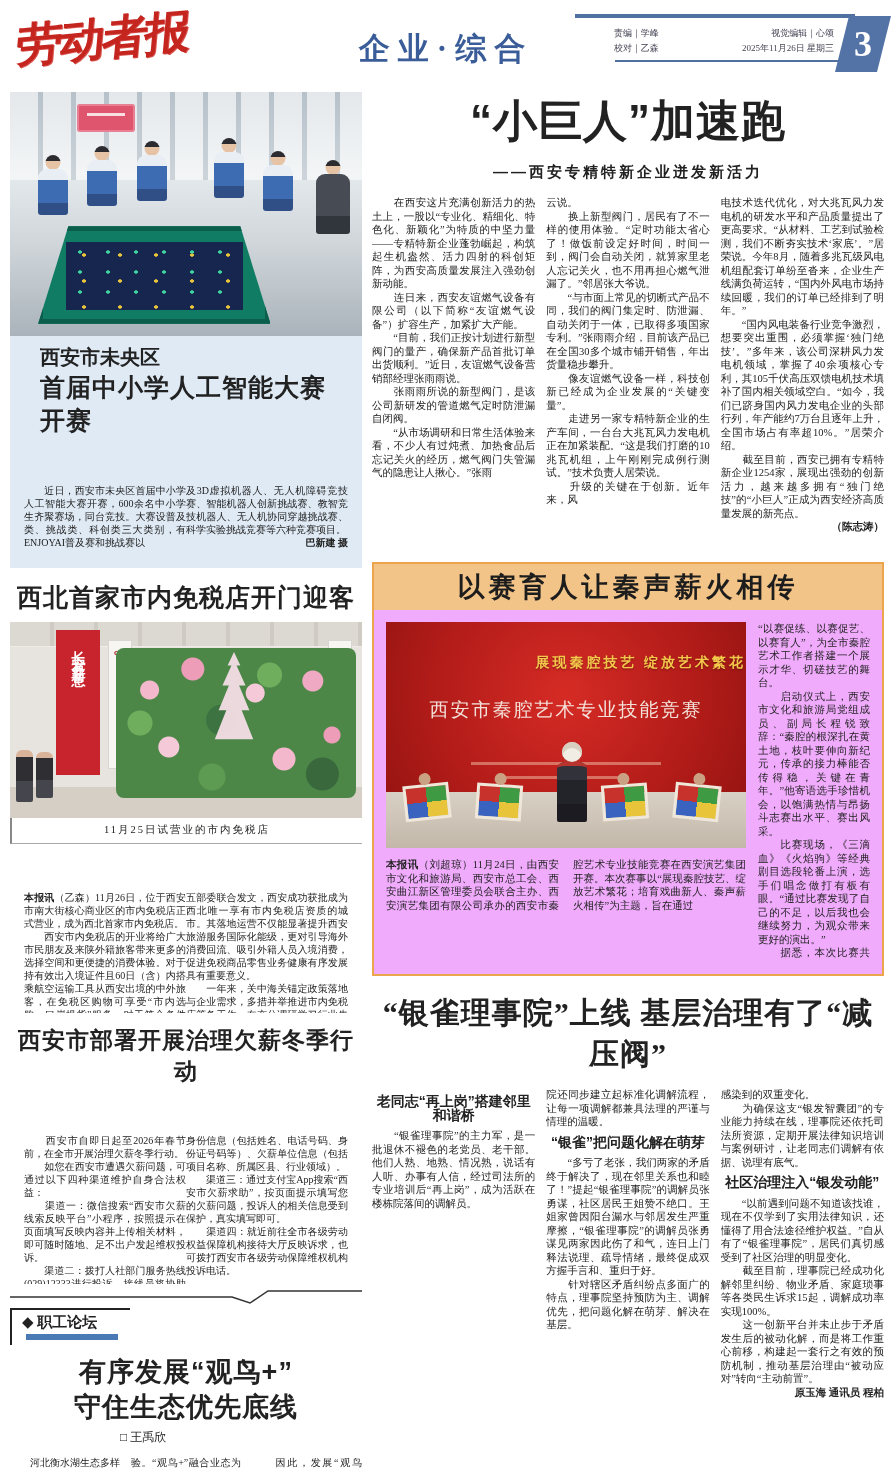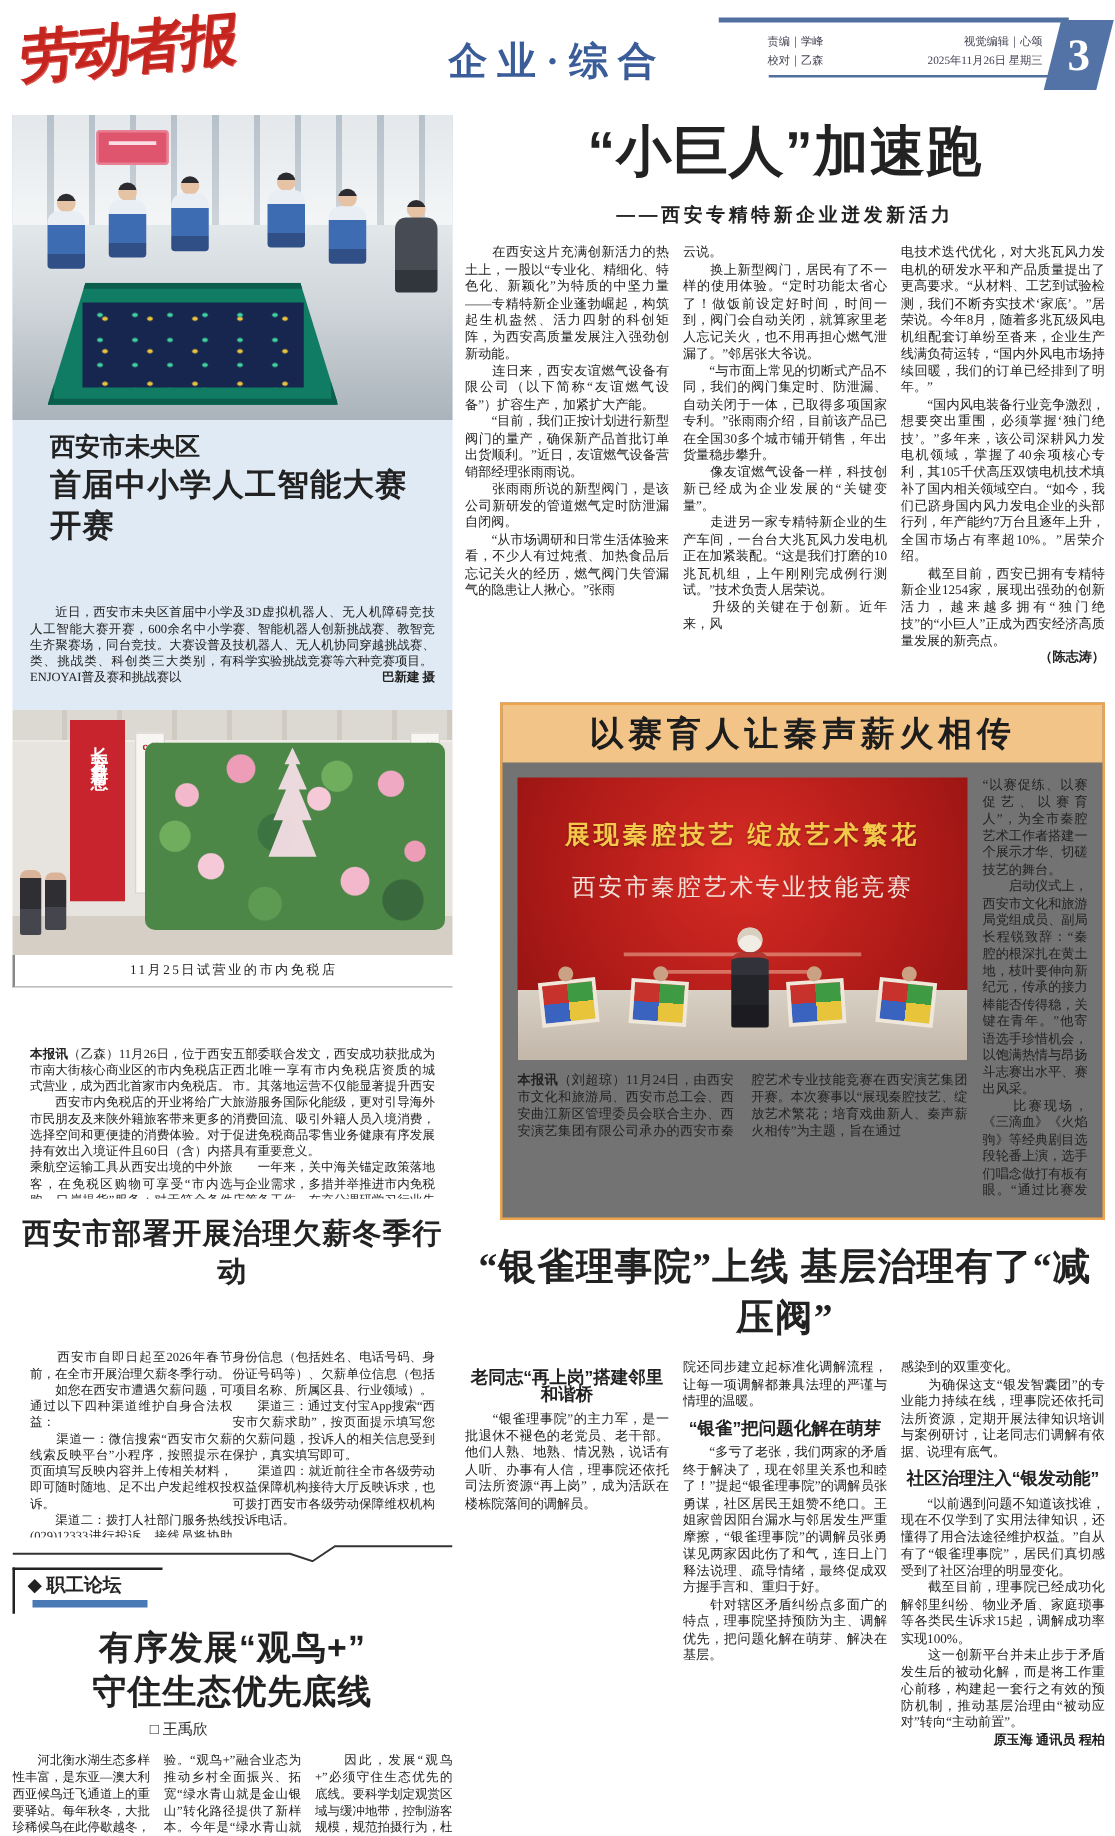--- a/index.html
+++ b/index.html
@@ -99,30 +99,30 @@
   .threecol>div{flex:1;overflow:hidden;}
   .forum-text{margin-top:10px;height:250px;}
 
   
   .rightcol{position:absolute;left:372px;top:92px;width:512px;}
   .giant-title{text-align:center;font-size:44px;font-weight:900;letter-spacing:1px;
       font-family:"Liberation Sans","DejaVu Sans",sans-serif;}
   .giant-sub{text-align:center;font-size:15px;font-weight:bold;letter-spacing:3px;margin-top:12px;
       font-family:"Liberation Sans","DejaVu Sans",sans-serif;}
   .giant-text{margin-top:14px;height:352px;font-size:10.5px;line-height:13.5px;}
-  .qin-box{margin-top:14px;border:2px solid #eca44d;background:#737373;height:414px;box-sizing:border-box;margin-left:28px;}
+  .qin-box{margin-top:14px;border:2px solid #eca44d;background:#f0abfc;height:414px;box-sizing:border-box;}
   .qin-band{height:46px;background:#f2c487;display:flex;align-items:center;justify-content:center;
       font-size:27px;font-weight:900;letter-spacing:4px;color:#1d1d1d;
       font-family:"Liberation Sans","DejaVu Sans",sans-serif;}
   .qin-content{display:flex;gap:12px;padding:12px 12px 0;}
   .qin-left{width:360px;}
   .qin-photo{height:226px;position:relative;overflow:hidden;
       background:radial-gradient(circle at 50% 32%,#d62b25 0,#b01b18 58%,#8d1210 100%);}
-  .qin-gold{position:absolute;top:14%;width:100%;text-align:center;color:#f3c84b;
-      font-size:20px;font-weight:900;letter-spacing:3px;text-shadow:0 1px 2px rgba(0,0,0,.35);}
+  .qin-gold{position:absolute;top:14%;width:100%;text-align:right;color:#f3c84b;
+      font-size:14px;font-weight:900;letter-spacing:3px;text-shadow:0 1px 2px rgba(0,0,0,.35);}
   .qin-white{position:absolute;top:33%;width:100%;text-align:center;color:#f6ece4;font-size:19px;
       letter-spacing:2px;font-family:"Liberation Sans",sans-serif;opacity:.95;}
   .qin-line{position:absolute;left:50%;transform:translateX(-50%);height:3px;background:rgba(255,236,205,.4);}
   .qin-stage{position:absolute;bottom:0;left:0;right:0;height:56px;background:linear-gradient(#d9d0c5,#c2b7a9);}
   .qflag{position:absolute;bottom:28px;width:46px;height:36px;border:3px solid #efe8da;box-sizing:border-box;
       background:conic-gradient(from 0deg at 50% 50%,#3f9a44 0 25%,#e7c439 0 50%,#3a63c0 0 75%,#c8322c 0);}
   .qflag::before{content:"";position:absolute;top:-14px;left:50%;transform:translateX(-50%);
       width:12px;height:12px;border-radius:50%;background:#caa183;}
   .qin-actor{position:absolute;bottom:26px;left:47%;width:34px;height:80px;z-index:2;}
   .qin-actor::before{content:"";position:absolute;top:0;left:50%;transform:translateX(-50%);
@@ -184,20 +184,21 @@
       </div>
       <div class="twocol ai-text jt">
         <div class="prelines">　　近日，西安市未央区首届中小学人工智能大赛开赛，600余名中小学生齐聚赛场，同台竞技。大赛设普及类、挑战类、科创类三大类别，有ENJOYAI普及赛和挑战赛以</div>
         <div>
           <span class="prelines jt">及3D虚拟机器人、无人机障碍竞技赛、智能机器人创新挑战赛、教智竞技机器人、无人机协同穿越挑战赛、科学实验挑战竞赛等六种竞赛项目。</span>
           <div class="byline-r">巴新建 摄</div>
         </div>
       </div>
     </div>
 
+    <div class="df-headline">西北首家市内免税店开门迎客</div>
 
     <div class="df-photo">
       <span class="df-person" style="left:6px;"></span>
       <span class="df-person" style="left:26px;bottom:20px;height:46px;"></span>
       <div class="df-banner">
         <span>长安有新意</span>
       </div>
       <div class="df-pillar" style="left:98px;">
         <span>cdf</span>
       </div>
@@ -311,21 +312,21 @@
 　　比赛现场，《三滴血》《火焰驹》等经典剧目选段轮番上演，选手们唱念做打有板有眼。“通过比赛发现了自己的不足，以后我也会继续努力，为观众带来更好的演出。”
 　　据悉，本次比赛共吸引百余名选手报名参赛。评委由著名秦腔表演艺术家张保卫，梅花奖得主谭建勋、屈巧哲、王新仓，大众评委陕西戏曲广播主持人杨磊等组成。比赛将于十二月中旬进行决赛。</div>
       </div>
     </div>
 
     <div class="silver-title">“银雀理事院”上线 基层治理有了“减压阀”</div>
 
     <div class="threecol silver-text jt">
       <div>
         <div class="subhead">老同志“再上岗”搭建邻里和谐桥</div>
-        <div class="prelines">　　“银雀理事院”的主力军，是一批退休不褪色的老党员、老干部。他们人熟、地熟、情况熟，说话有人听、办事有人信，理事院还依托司法所资源“再上岗”，成为活跃在楼栋院落间的调解员。</div>
+        <div class="prelines">　　“银雀理事院”的主力军，是一批退休不褪色的老党员、老干部。他们人熟、地熟、情况熟，说话有人听、办事有人信，经过司法所的专业培训后“再上岗”，成为活跃在楼栋院落间的调解员。</div>
       </div>
       <div>
         <div class="prelines">院还同步建立起标准化调解流程，让每一项调解都兼具法理的严谨与情理的温暖。</div>
         <div class="subhead">“银雀”把问题化解在萌芽</div>
         <div class="prelines">　　“多亏了老张，我们两家的矛盾终于解决了，现在邻里关系也和睦了！”提起“银雀理事院”的调解员张勇谋，社区居民王姐赞不绝口。王姐家曾因阳台漏水与邻居发生严重摩擦，“银雀理事院”的调解员张勇谋见两家因此伤了和气，连日上门释法说理、疏导情绪，最终促成双方握手言和、重归于好。
 　　针对辖区矛盾纠纷点多面广的特点，理事院坚持预防为主、调解优先，把问题化解在萌芽、解决在基层。</div>
       </div>
       <div>
         <div class="prelines">感染到的双重变化。
 　　为确保这支“银发智囊团”的专业能力持续在线，理事院还依托司法所资源，定期开展法律知识培训与案例研讨，让老同志们调解有依据、说理有底气。</div>

